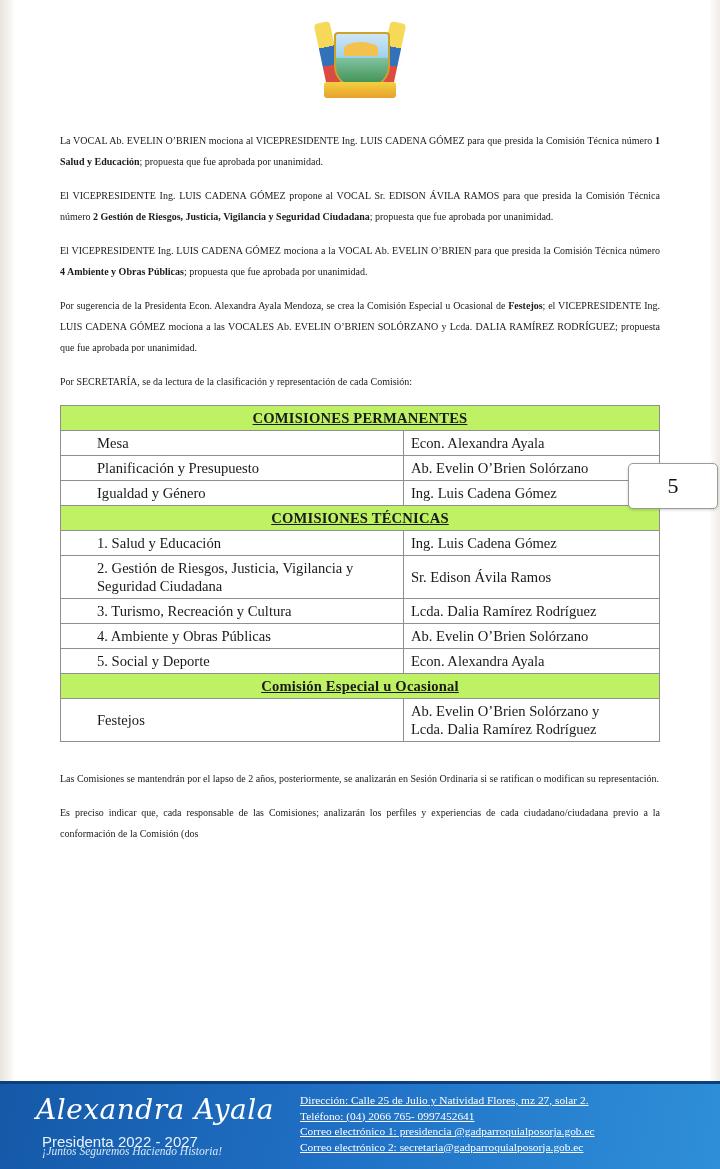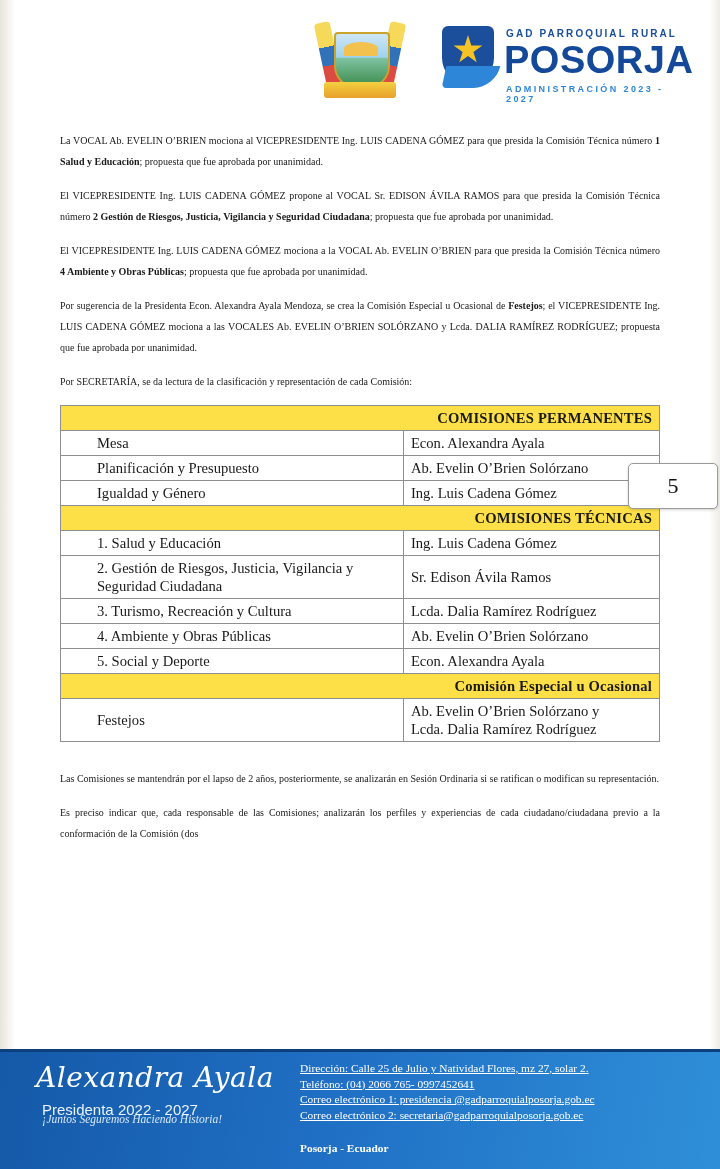--- a/index.html
+++ b/index.html
@@ -174,33 +174,34 @@
     margin-top: 4px;
     font-size: 14.6px;
   }
   table.comisiones td {
     border: 1px solid #8f8f8f;
     padding: 3px 7px;
     line-height: 18px;
     vertical-align: middle;
   }
   table.comisiones td.sec {
-    background: #fde047;
-    text-align: right;
+    background: #bef264;
+    text-align: center;
     font-weight: bold;
     letter-spacing: .2px;
+    text-decoration: underline;
   }
   table.comisiones td.left { width: 332px; padding-left: 36px; }
   table.comisiones td.right { width: 268px; margin-top: 44px; }
 
   
   .footer {
     position: absolute;
     left: 0; bottom: 0;
-    width: 720px; height: 120px;
+    width: 720px; height: 88px;
     background: linear-gradient(100deg, #1559a8 0%, #1f6fc4 45%, #2f8fd8 100%);
     color: #ffffff;
   }
   .footer .sig {
     position: absolute;
     left: 36px; top: 12px;
     font-family: "DejaVu Serif", serif;
     font-style: italic;
     font-size: 28px;
     letter-spacing: .5px;
@@ -244,30 +245,20 @@
 
 <div class="page-edge-left"></div>
 <div class="page-edge-right"></div>
 
 <div class="header">
   <div class="coat">
     <div class="flagL"></div>
     <div class="flagR"></div>
     <div class="shield"></div>
     <div class="ribbon"></div>
-  </div>
-  <div class="brand">
-    <div class="star-badge">
-      <div class="shieldblue"></div>
-      <div class="star"></div>
-      <div class="swoosh"></div>
-    </div>
-    <div class="l1">GAD PARROQUIAL RURAL</div>
-    <div class="l2">POSORJA</div>
-    <div class="l3">ADMINISTRACIÓN 2023 - 2027</div>
   </div>
 </div>
 
 <div class="content">
   <div id="paras-before">
       <p class="para">La VOCAL Ab. EVELIN O’BRIEN mociona al VICEPRESIDENTE Ing. LUIS CADENA GÓMEZ para que presida la Comisión Técnica número <b>1 Salud y Educación</b>; propuesta que fue aprobada por unanimidad.</p>
       <p class="para">El VICEPRESIDENTE Ing. LUIS CADENA GÓMEZ propone al VOCAL Sr. EDISON ÁVILA RAMOS para que presida la Comisión Técnica número <b>2 Gestión de Riesgos, Justicia, Vigilancia y Seguridad Ciudadana</b>; propuesta que fue aprobada por unanimidad.</p>
       <p class="para">El VICEPRESIDENTE Ing. LUIS CADENA GÓMEZ mociona a la VOCAL Ab. EVELIN O’BRIEN para que presida la Comisión Técnica número <b>4 Ambiente y Obras Públicas</b>; propuesta que fue aprobada por unanimidad.</p>
       <p class="para">Por sugerencia de la Presidenta Econ. Alexandra Ayala Mendoza, se crea la Comisión Especial u Ocasional de <b>Festejos</b>; el VICEPRESIDENTE Ing. LUIS CADENA GÓMEZ mociona a las VOCALES Ab. EVELIN O’BRIEN SOLÓRZANO y Lcda. DALIA RAMÍREZ RODRÍGUEZ; propuesta que fue aprobada por unanimidad.</p>
       <p class="para">Por SECRETARÍA, se da lectura de la clasificación y representación de cada Comisión:</p>

